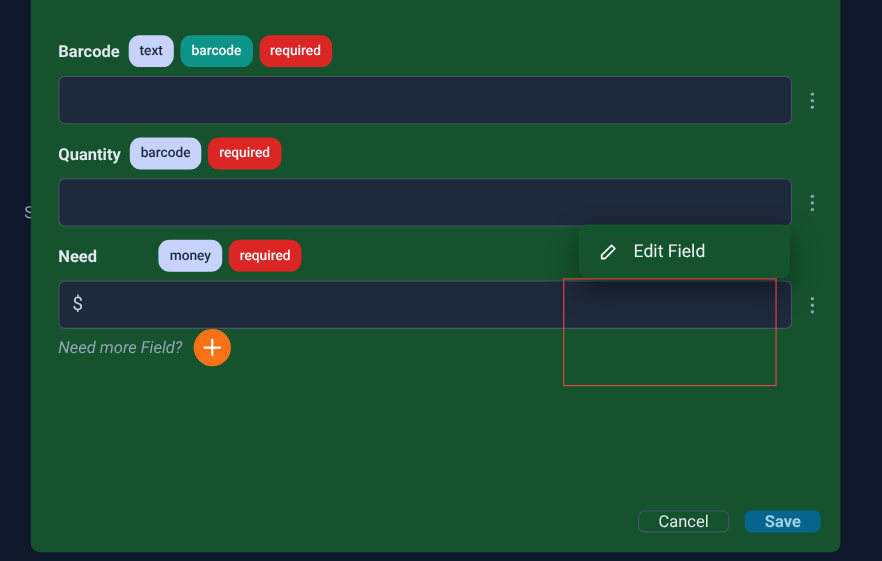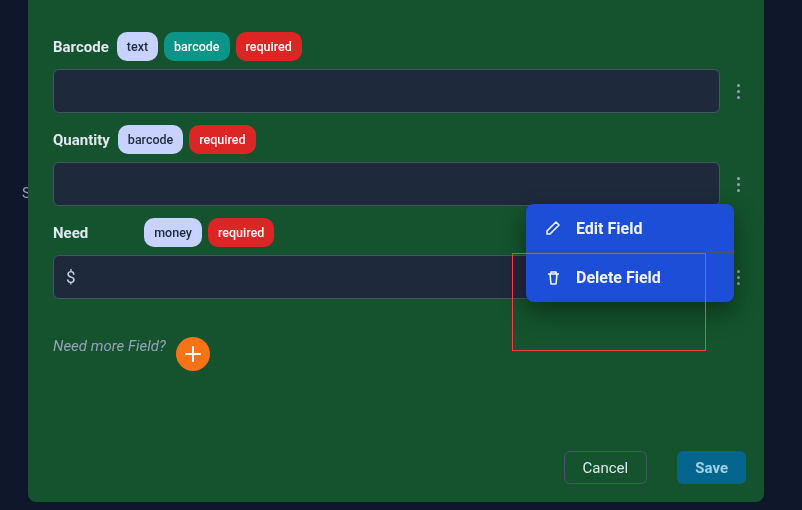--- a/index.html
+++ b/index.html
@@ -104,22 +104,22 @@
     justify-content: center;
     align-items: center;
     gap: 3px;
     cursor: pointer;
   }
   .dots span {
     width: 3px; height: 3px; background: #94a3b8; border-radius: 50%;
   }
   .need-more {
     display: flex;
+    align-items: center;
     gap: 10px;
-    margin-top: 38px;
   }
   .need-more-text {
     font-style: italic;
     color: #94a3b8;
     font-size: 15px;
   }
   .plus-btn {
     width: 34px; height: 34px;
     background: #f97316;
     border-radius: 50%;
@@ -132,52 +132,50 @@
     line-height: 1;
   }
   .footer {
     position: absolute;
     right: 18px;
     bottom: 18px;
     display: flex;
     gap: 14px;
   }
   .btn {
-    height: 33px;
+    height: 20px;
     padding: 0 18px;
     border-radius: 6px;
     font-size: 15px;
     display: flex;
     align-items: center;
     justify-content: center;
     cursor: pointer;
-    margin-left: 16px;
   }
   .btn.cancel {
     background: transparent;
     border: 1px solid #475569;
     color: #e2e8f0;
   }
   .btn.save {
     background: #0369a1;
     color: #bae6fd;
     border: none;
     opacity: 0.85;
     font-weight: bold;
   }
   .dropdown {
     position: absolute;
     left: 526px;
     top: 204px;
-    width: 208px;
-    background: #1d4ed8;
+    width: 192px;
+    background: #14532d;
     border-radius: 8px;
     box-shadow: 0 10px 25px rgba(0,0,0,0.4);
     overflow: hidden;
-    font-weight: bold;
   }
   .dropdown-item {
     display: flex;
     align-items: center;
     gap: 14px;
     height: 49px;
     padding: 0 18px;
     color: #f1f5f9;
     font-size: 16px;
     border-bottom: 1px solid #475569;
@@ -276,23 +274,15 @@
 
 <div class="dropdown">
   <div class="dropdown-item">
     <span class="dd-icon">
       <svg width="16" height="16" viewBox="0 0 16 16" fill="none">
           <path d="M11 2l3 3-9 9H2v-3l9-9z" stroke="#f1f5f9" stroke-width="1.6" stroke-linejoin="round"></path>
         </svg>
     </span>
     <span>Edit Field</span>
   </div>
-  <div class="dropdown-item">
-    <span class="dd-icon">
-      <svg width="15" height="16" viewBox="0 0 15 16" fill="none">
-          <path d="M2 4h11M5 4V2h5v2M4 4l1 10h5l1-10" stroke="#f1f5f9" stroke-width="1.6" stroke-linejoin="round"></path>
-        </svg>
-    </span>
-    <span>Delete Field</span>
-  </div>
 </div>
 
 <div class="highlight-box"></div>
 
 </body></html>

